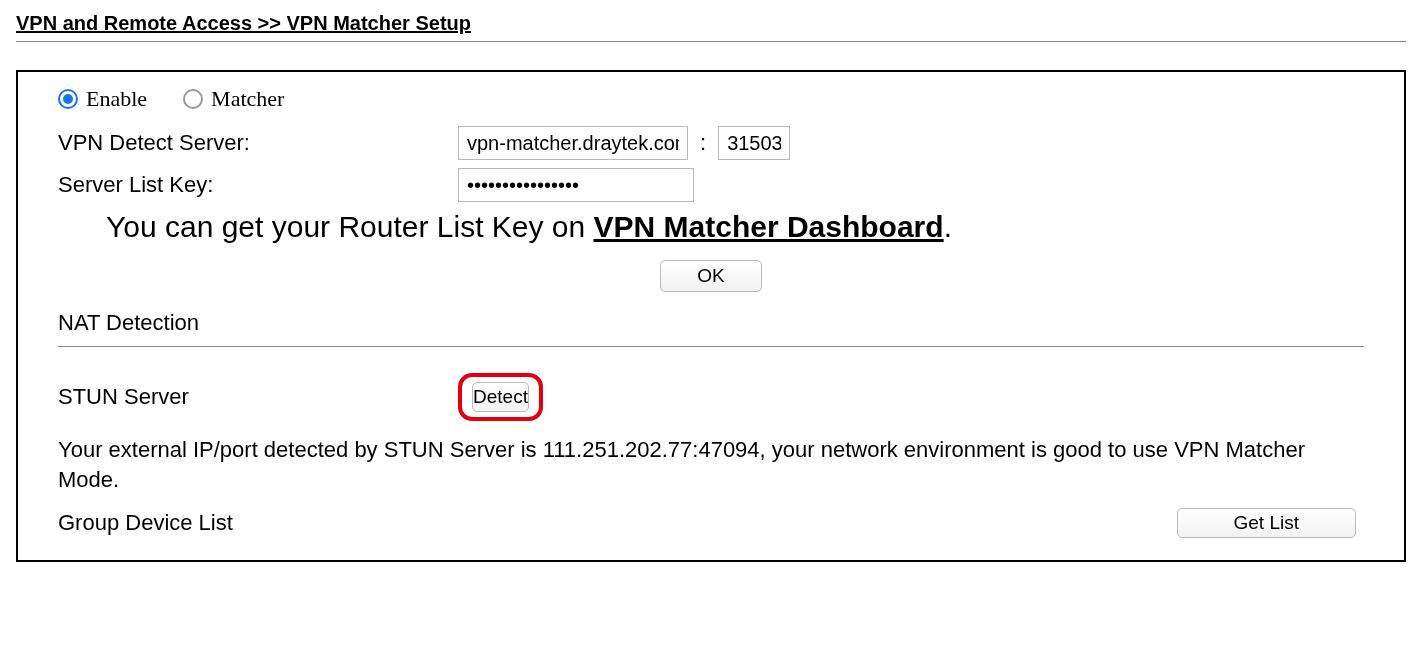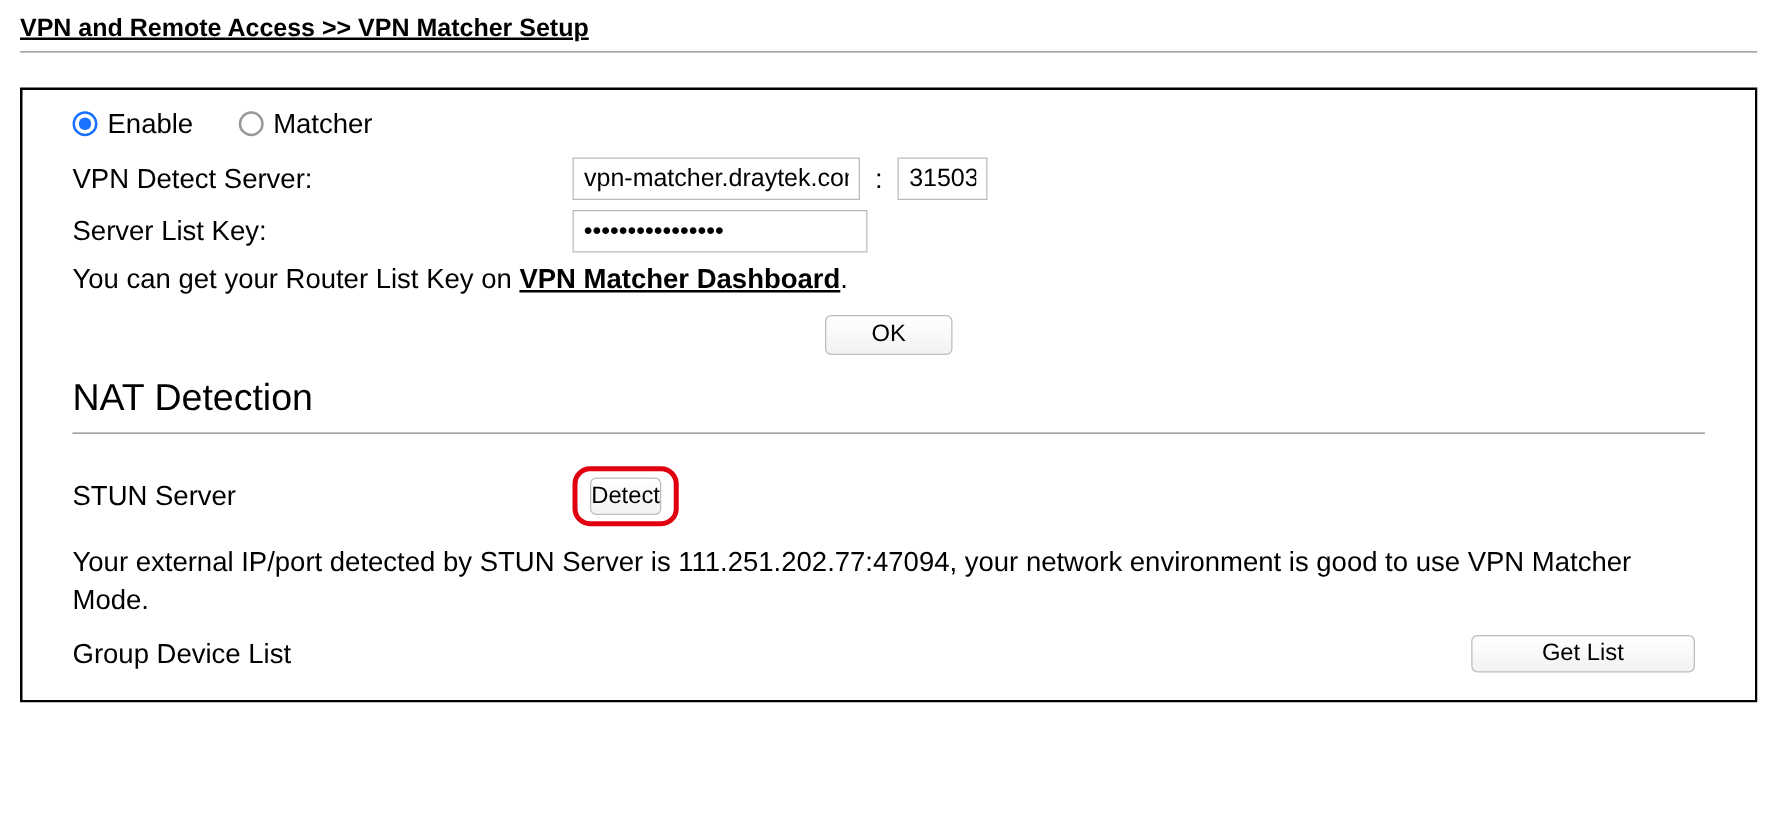--- a/index.html
+++ b/index.html
@@ -43,20 +43,21 @@
   .radio-row {
     display: flex;
     gap: 36px;
     margin-bottom: 14px;
   }
   .radio-item {
     display: flex;
     align-items: center;
     gap: 8px;
     cursor: pointer;
+    font-family: Liberation Serif, serif;
   }
   .radio {
     width: 20px;
     height: 20px;
     border: 2px solid #999;
     border-radius: 50%;
     display: inline-flex;
     align-items: center;
     justify-content: center;
     background: #fff;
@@ -76,21 +77,21 @@
     padding: 4px 8px;
     border: 1px solid #bbb;
     background: #fff;
     height: 34px;
   }
   .server-input { width: 230px; }
   .port-input { width: 72px; }
   .key-input { width: 236px; }
   .colon { margin: 0 4px; }
   .note-label { font-weight: bold; }
-  .note-text { font-size: 22px; }
+  .note-text { font-size: 30px; margin-left: 48px; }
   .note-link {
     font-weight: bold;
     text-decoration: underline;
     color: #000;
     cursor: pointer;
   }
   .center-row {
     display: flex;
     justify-content: center;
     margin: 16px 0 18px 0;
@@ -113,21 +114,21 @@
   }
   .btn-getlist {
     font-size: 19px;
     padding: 3px 56px;
     border: 1px solid #bbb;
     border-radius: 5px;
     background: linear-gradient(#ffffff, #f2f2f2);
     cursor: pointer;
   }
   .section-heading {
-    font-size: 30px;
+    font-size: 22px;
     margin-top: 4px;
   }
   hr.section-rule {
     border: none;
     border-top: 1px solid #888;
     margin: 10px 0 26px 0;
   }
   .highlight-ring {
     display: inline-flex;
     padding: 5px 10px;

